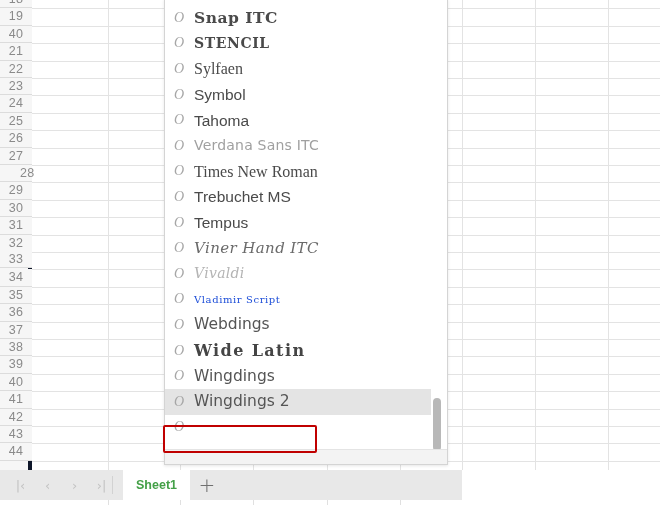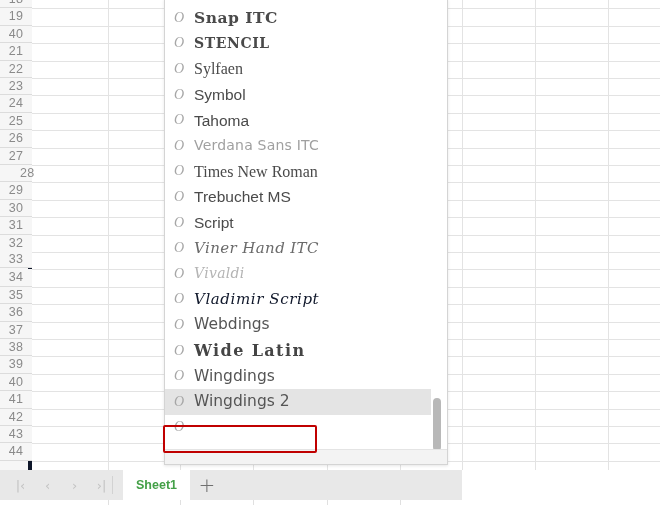--- a/index.html
+++ b/index.html
@@ -131,21 +131,21 @@
   }
 
   
   .st-snap     { font-family:"DejaVu Serif",serif; font-weight:bold; font-size:15.5px; letter-spacing:.5px; color:#4a4a4a; }
   .st-stencil  { font-family:"DejaVu Serif",serif; font-weight:bold; font-size:14px; letter-spacing:.6px; color:#4a4a4a; }
   .st-serif    { font-family:"Liberation Serif",serif; font-size:16px; color:#4a4a4a; }
   .st-sans     { font-family:"Liberation Sans",sans-serif; font-size:15.5px; color:#4a4a4a; }
   .st-light    { font-family:"DejaVu Sans",sans-serif; font-size:14px; color:#a0a0a0; letter-spacing:.2px; }
   .st-script   { font-family:"DejaVu Serif",serif; font-style:italic; font-size:15px; color:#6a6a6a; letter-spacing:.4px; }
   .st-script2  { font-family:"DejaVu Serif",serif; font-style:italic; font-size:14px; color:#b4b4b4; letter-spacing:.3px; }
-  .st-script3  { font-family:"DejaVu Serif",serif; font-style:italic; font-size:15px; color:#0f172a; letter-spacing:.6px; }
+  .st-script3  { font-family:"DejaVu Serif",serif; font-size:10px; color:#1d4ed8; letter-spacing:.6px; }
   .st-wide     { font-family:"DejaVu Serif",serif; font-weight:bold; font-size:16px; letter-spacing:1.4px; color:#454545; }
   .st-dingbat  { font-family:"DejaVu Sans",sans-serif; font-size:15.5px; color:#555; }
 
   
   #dd-scroll-track {
     position: absolute;
     right: 2px;
     top: 0;
     width: 14px;
     height: 450px;
@@ -356,21 +356,21 @@
         <div class="font-item" style="top: 159.6px;">
           <span class="otf-icon">O</span>
           <span class="font-label st-serif">Times New Roman</span>
         </div>
         <div class="font-item" style="top: 185.2px;">
           <span class="otf-icon">O</span>
           <span class="font-label st-sans">Trebuchet MS</span>
         </div>
         <div class="font-item" style="top: 210.8px;">
           <span class="otf-icon">O</span>
-          <span class="font-label st-sans">Script</span>
+          <span class="font-label st-sans">Tempus</span>
         </div>
         <div class="font-item" style="top: 236.4px;">
           <span class="otf-icon">O</span>
           <span class="font-label st-script">Viner Hand ITC</span>
         </div>
         <div class="font-item" style="top: 262px;">
           <span class="otf-icon">O</span>
           <span class="font-label st-script2">Vivaldi</span>
         </div>
         <div class="font-item" style="top: 287.6px;">

